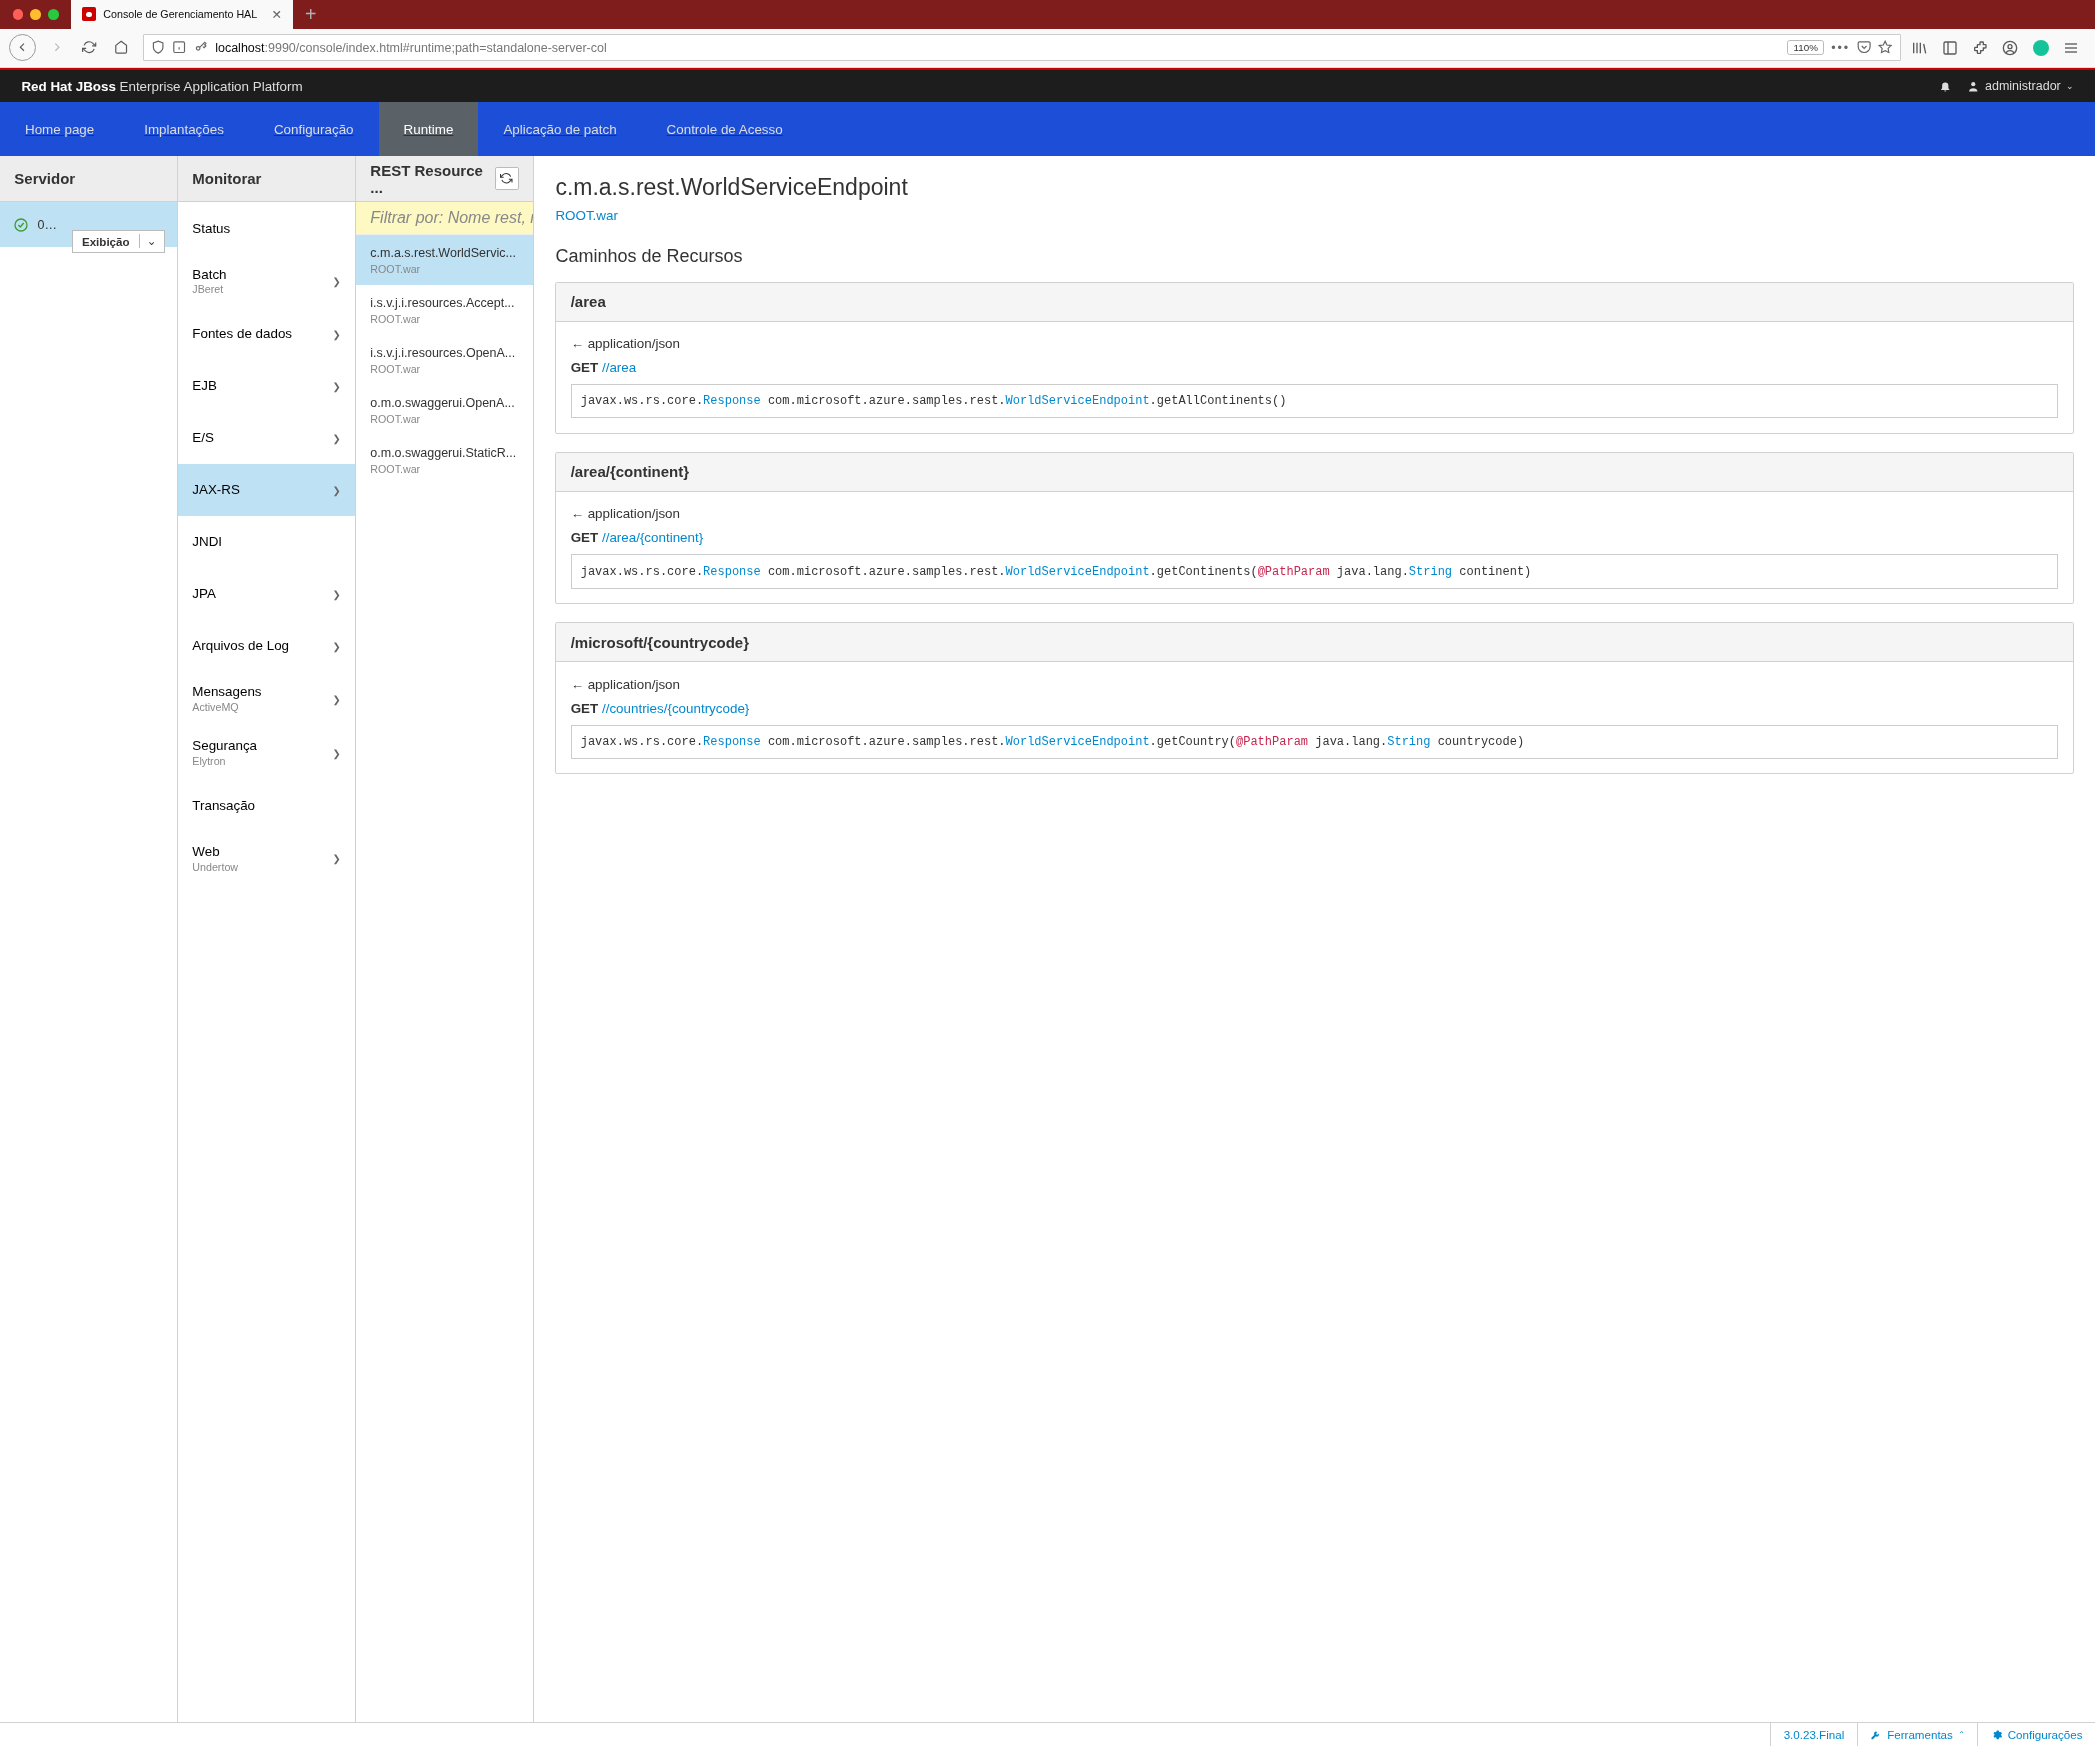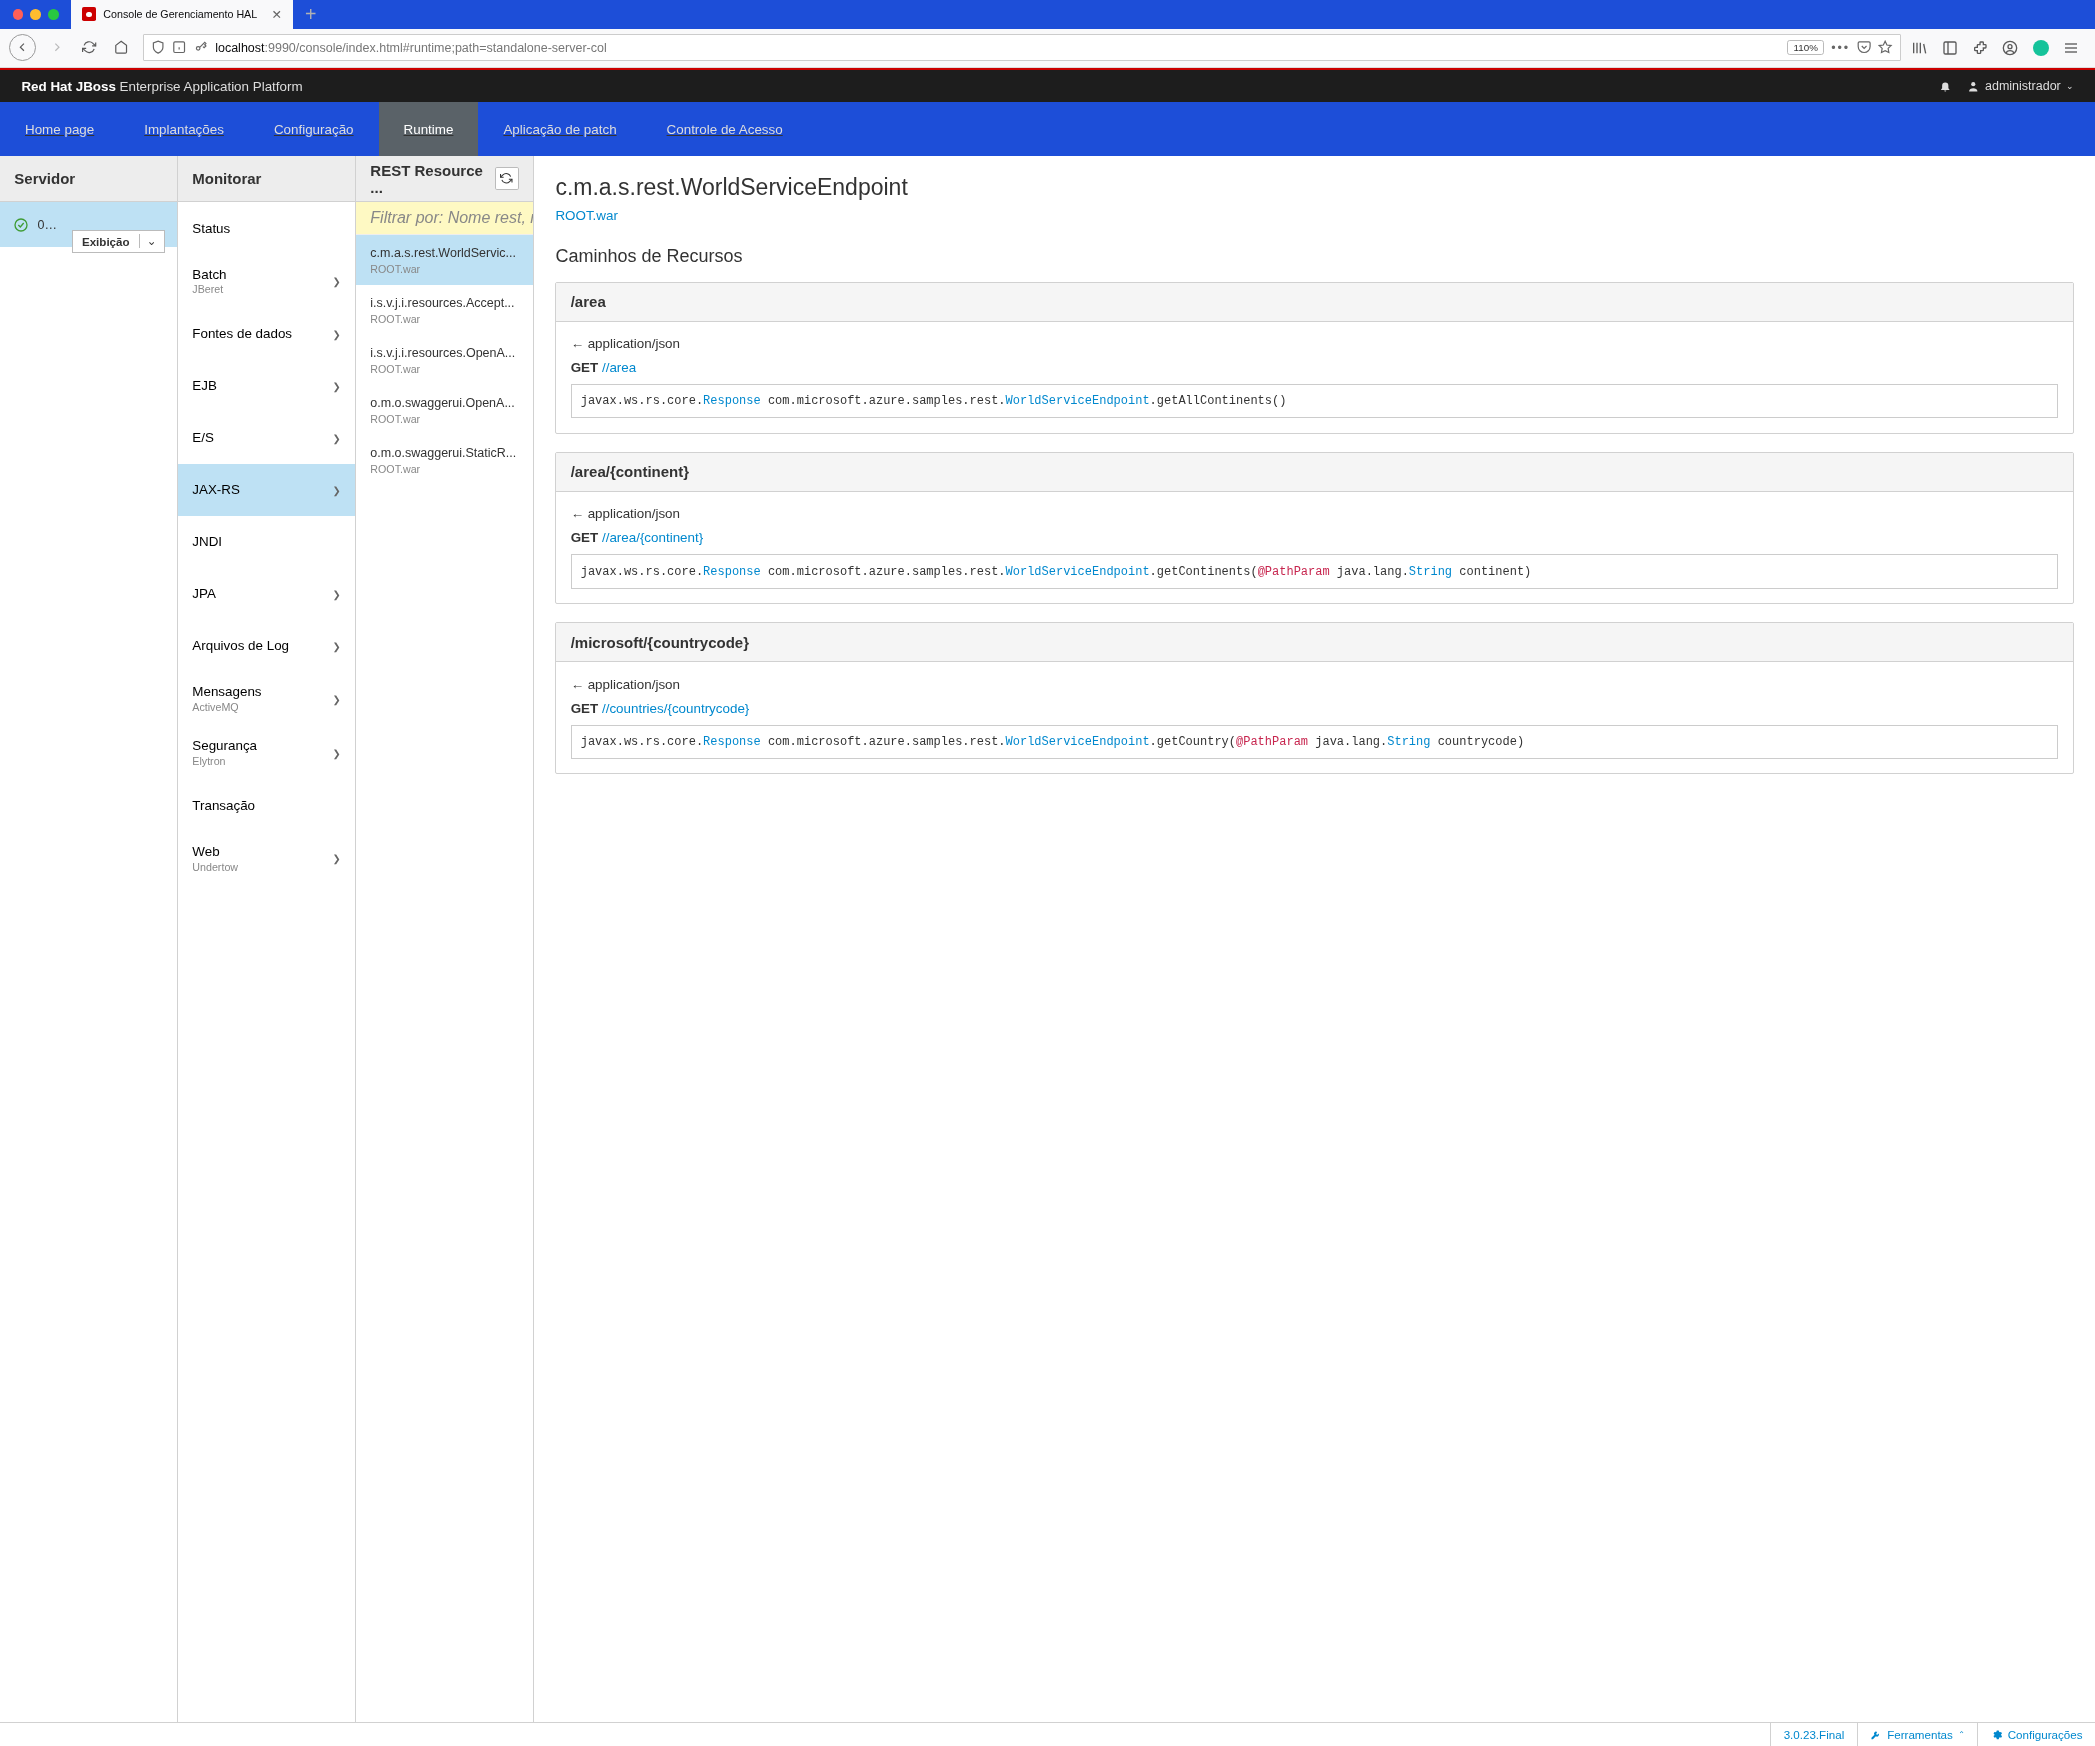--- a/index.html
+++ b/index.html
@@ -1,19 +1,19 @@
 <!DOCTYPE html>
 <html style="font-size:14.3px"><head>
 <meta charset="utf-8">
 <style>
 * { box-sizing: border-box; margin: 0; padding: 0; }
 body { font-family: "Segoe UI", -apple-system, sans-serif; font-size: 12.5px; color: #333; background: #fff; overflow: hidden; }
 
 
-.browser-chrome { background: #1d4ed8; height: 28.5px; display: flex; align-items: center; }
+.browser-chrome { background: #7f1d1d; height: 28.5px; display: flex; align-items: center; }
 .traffic-lights { display: flex; gap: 7.1px; padding: 0 12.5px; }
 .tl { width: 10.7px; height: 10.7px; border-radius: 50%; }
 .tl.red { background: #ff5f57; }
 .tl.yellow { background: #febc2e; }
 .tl.green { background: #28c840; }
 .browser-tab { background: #f9f9fa; height: 28.5px; display: flex; align-items: center; padding: 0 10.7px; gap: 7.1px; min-width: 196px; }
 .tab-favicon { width: 14.3px; height: 14.3px; background: #c00; border-radius: 1.8px; display: flex; align-items: center; justify-content: center; }
 .tab-favicon::after { content: ""; width: 5.3px; height: 5.3px; background: #fff; border-radius: 50%; }
 .tab-title { font-size: 10.7px; color: #0c0c0d; }
 .tab-close { font-size: 12.5px; color: #666; margin-left: 7.1px; }

